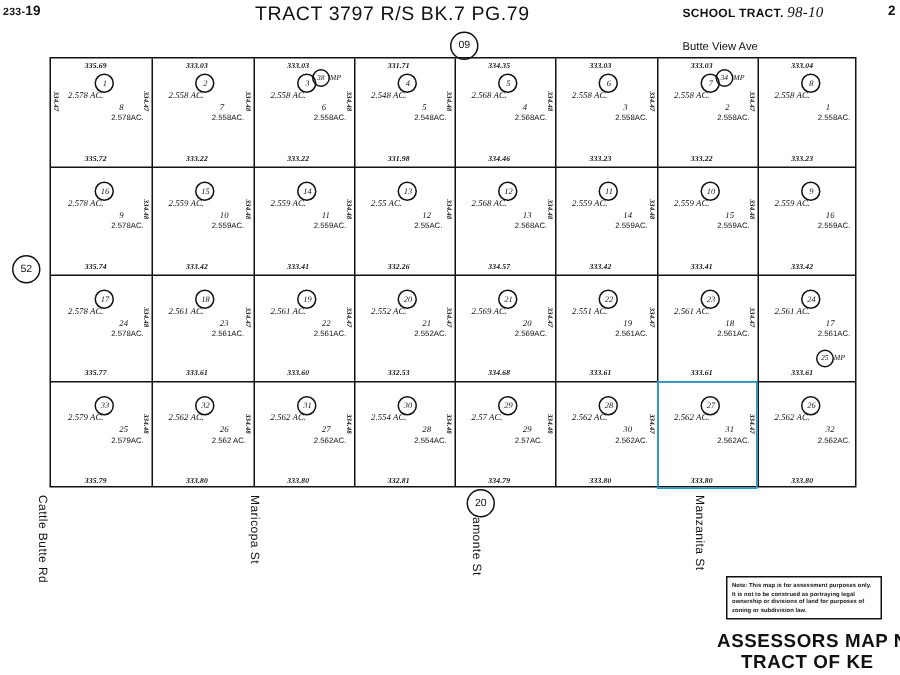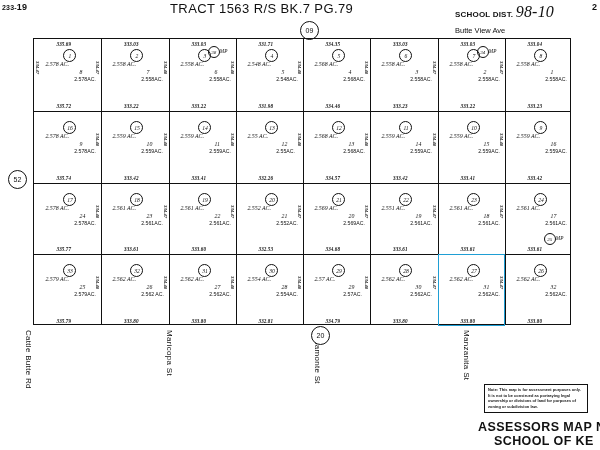--- a/index.html
+++ b/index.html
@@ -7,21 +7,21 @@
     width:600px;height:450px;background:#fff;overflow:hidden;position:relative;
     font-family:"Liberation Sans",sans-serif;color:#111;
   }
   .pg{position:absolute;inset:0;}
 
   
   .hdr-left{position:absolute;left:2px;top:2px;font-size:9px;font-weight:bold;letter-spacing:.2px;}
   .hdr-left .sm{font-size:7px;}
   .hdr-title{position:absolute;left:170px;top:1px;font-size:13px;letter-spacing:.4px;font-family:"Liberation Sans",sans-serif;}
   .hdr-school{position:absolute;left:455px;top:3px;font-size:8px;font-weight:bold;letter-spacing:.2px;}
-  .hdr-school .val{font-style:italic;font-size:16px;font-weight:normal;font-family:"Liberation Serif",serif;}
+  .hdr-school .val{font-style:italic;font-size:10px;font-weight:normal;font-family:"Liberation Serif",serif;}
   .hdr-right{position:absolute;left:592px;top:2px;font-size:9px;font-weight:bold;}
 
   
   .grid{position:absolute;left:33px;top:38px;width:538px;height:287px;border:1.1px solid #111;box-sizing:border-box;}
   .vline{position:absolute;top:0;bottom:0;width:0;border-left:1px solid #111;}
   .hline{position:absolute;left:0;right:0;height:0;border-top:1px solid #111;}
 
   
   .desert{position:absolute;left:455px;top:26px;font-size:7.5px;color:#111;}
   .vroad{position:absolute;font-size:8px;writing-mode:vertical-rl;text-orientation:mixed;letter-spacing:.3px;white-space:nowrap;}
@@ -55,24 +55,24 @@
 </style>
 </head>
 <body>
 
 <div class="pg">
 
   <div class="hdr-left">
     <span class="sm">233-</span><span>19</span>
   </div>
 
-  <div class="hdr-title">TRACT 1563 R/S  BK.7 PG.79</div>
+  <div class="hdr-title">TRACT 3797 R/S  BK.7 PG.79</div>
 
   <div class="hdr-school">
-    <span>SCHOOL  DIST.</span>
+    <span>SCHOOL  TRACT.</span>
     <span class="val">98-10</span>
   </div>
 
   <div class="hdr-right">2</div>
 
   <div class="desert">Butte View Ave</div>
   <div class="vroad" style="left:24px;top:330px;">Cattle Butte Rd</div>
   <div class="vroad" style="left:165px;top:330px;">Maricopa St</div>
   <div class="vroad" style="left:313px;top:330px;">Pasamonte St</div>
   <div class="vroad" style="left:462px;top:330px;">Manzanita St</div>
@@ -291,15 +291,15 @@
       <div class="dimh" style="left: 291.5px; top: 279px;">334.79</div>
       <div class="dimh" style="left: 359px; top: 279px;">333.80</div>
       <div class="dimh" style="left: 426.5px; top: 279px;">333.80</div>
       <div class="dimh" style="left: 493.5px; top: 279px;">333.80</div>
       <div class="hl" style="left: 404px; top: 215px; width: 67px; height: 72px; border-color: rgb(31, 158, 212);"></div>
     </div>
 
   <div class="note">Note: This map is for assessment purposes only. It is not to be construed as portraying legal ownership or divisions of land for purposes of zoning or subdivision law.</div>
 
   <div class="foot1">ASSESSORS MAP NO.2</div>
-  <div class="foot2">SCHOOL OF KE</div>
+  <div class="foot2">TRACT OF KE</div>
 
 </div>
 
 </body></html>

